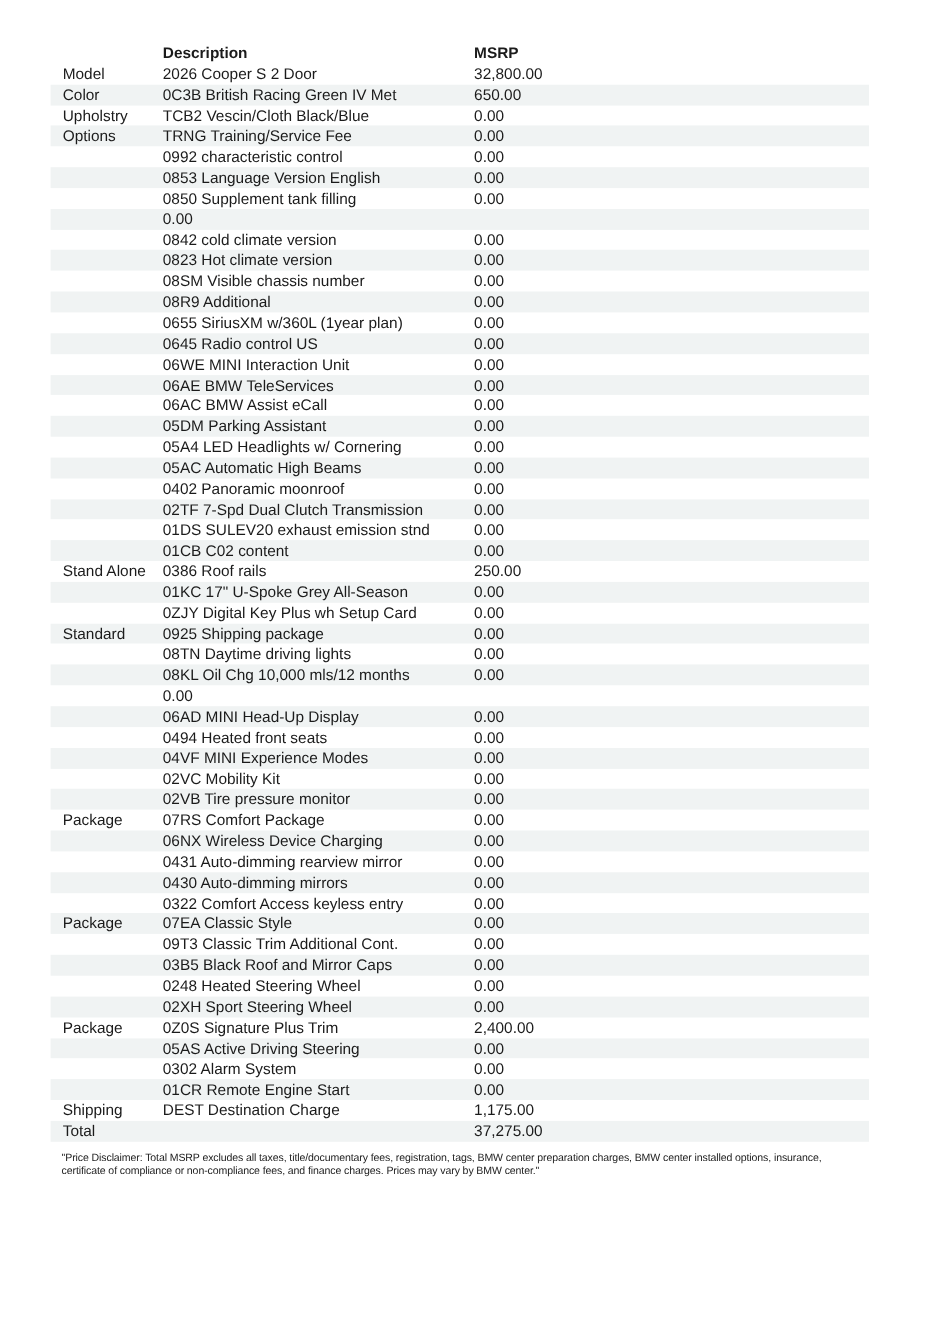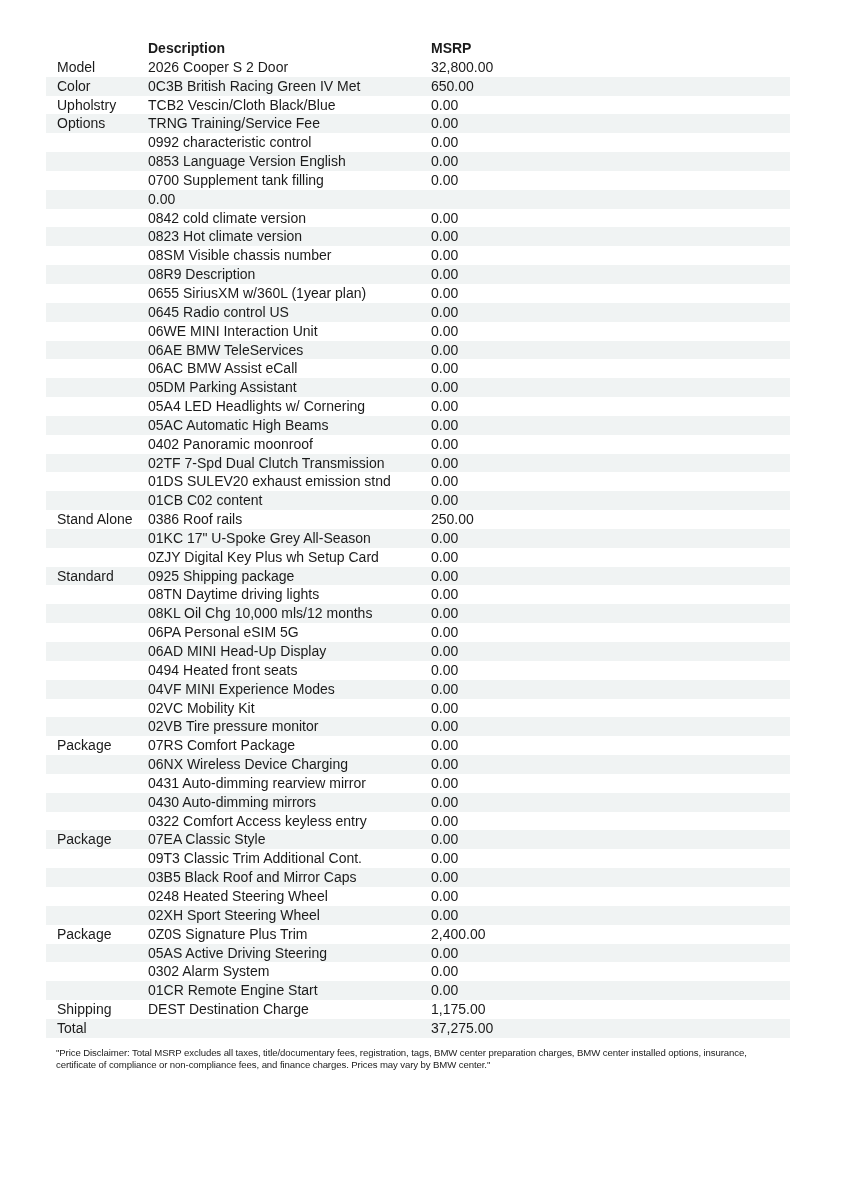--- a/index.html
+++ b/index.html
@@ -88,21 +88,21 @@
     <div></div>
   </div>
         <div class="trow striped">
     <div class="cell-cat"></div>
     <div class="cell-desc">0853 Language Version English</div>
     <div class="cell-msrp">0.00</div>
     <div></div>
   </div>
         <div class="trow">
     <div class="cell-cat"></div>
-    <div class="cell-desc">0700 Supplement tank filling</div>
+    <div class="cell-desc">0850 Supplement tank filling</div>
     <div class="cell-msrp">0.00</div>
     <div></div>
   </div>
         <div class="trow striped">
     <div class="cell-cat"></div>
     <div class="cell-msrp">0.00</div>
     <div></div>
   </div>
         <div class="trow">
     <div class="cell-cat"></div>
@@ -117,21 +117,21 @@
     <div></div>
   </div>
         <div class="trow">
     <div class="cell-cat"></div>
     <div class="cell-desc">08SM Visible chassis number</div>
     <div class="cell-msrp">0.00</div>
     <div></div>
   </div>
         <div class="trow striped">
     <div class="cell-cat"></div>
-    <div class="cell-desc">08R9 Description</div>
+    <div class="cell-desc">08R9 Additional</div>
     <div class="cell-msrp">0.00</div>
     <div></div>
   </div>
         <div class="trow">
     <div class="cell-cat"></div>
     <div class="cell-desc">0655 SiriusXM w/360L (1year plan)</div>
     <div class="cell-msrp">0.00</div>
     <div></div>
   </div>
         <div class="trow striped">
@@ -231,21 +231,20 @@
     <div></div>
   </div>
         <div class="trow striped">
     <div class="cell-cat"></div>
     <div class="cell-desc">08KL Oil Chg 10,000 mls/12 months</div>
     <div class="cell-msrp">0.00</div>
     <div></div>
   </div>
         <div class="trow">
     <div class="cell-cat"></div>
-    <div class="cell-desc">06PA Personal eSIM 5G</div>
     <div class="cell-msrp">0.00</div>
     <div></div>
   </div>
         <div class="trow striped">
     <div class="cell-cat"></div>
     <div class="cell-desc">06AD MINI Head-Up Display</div>
     <div class="cell-msrp">0.00</div>
     <div></div>
   </div>
         <div class="trow">

